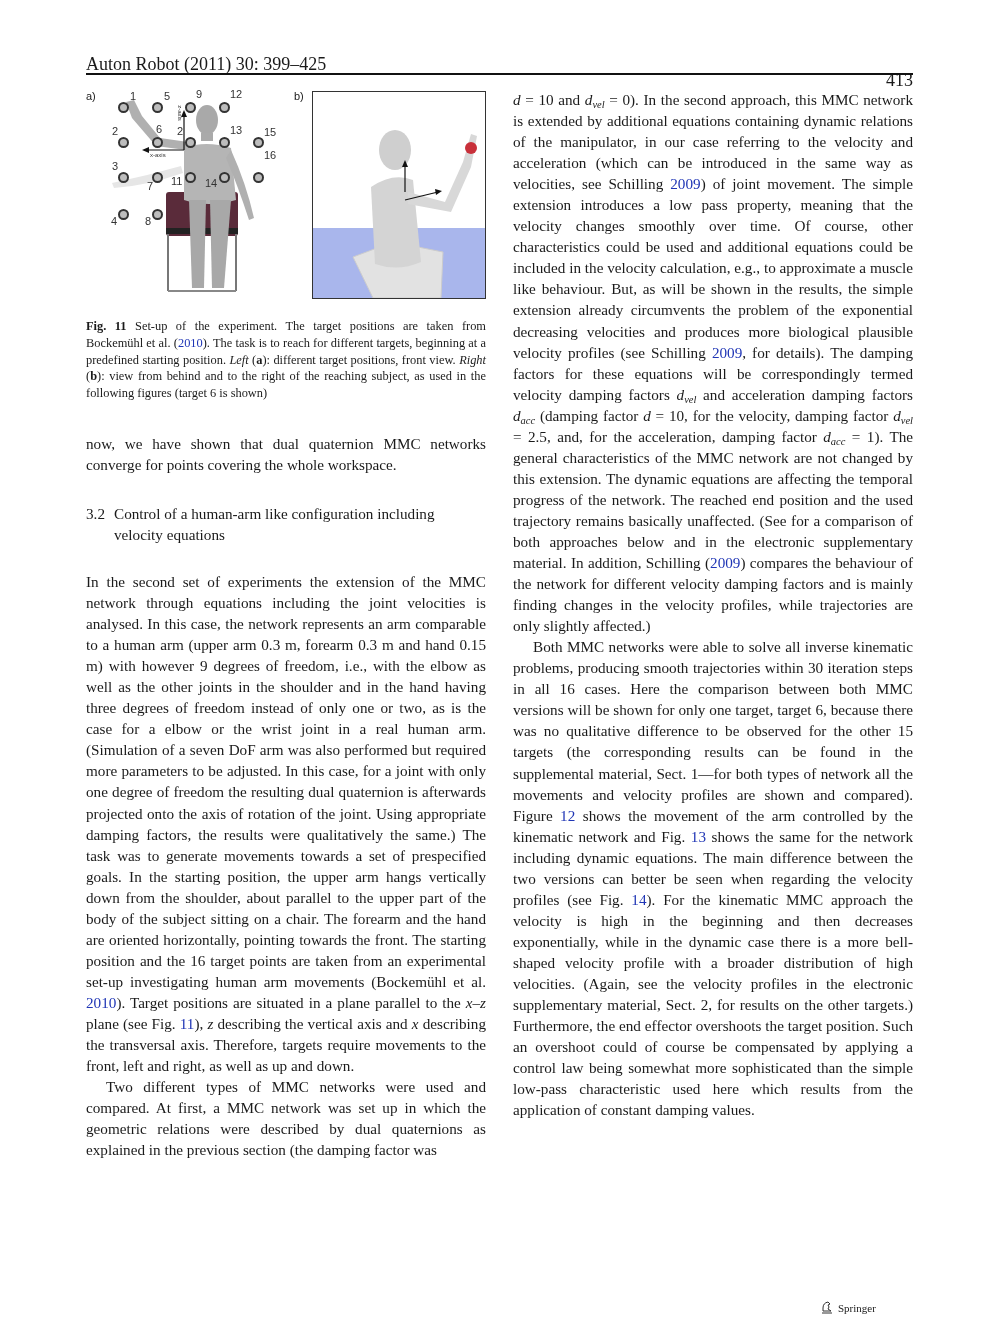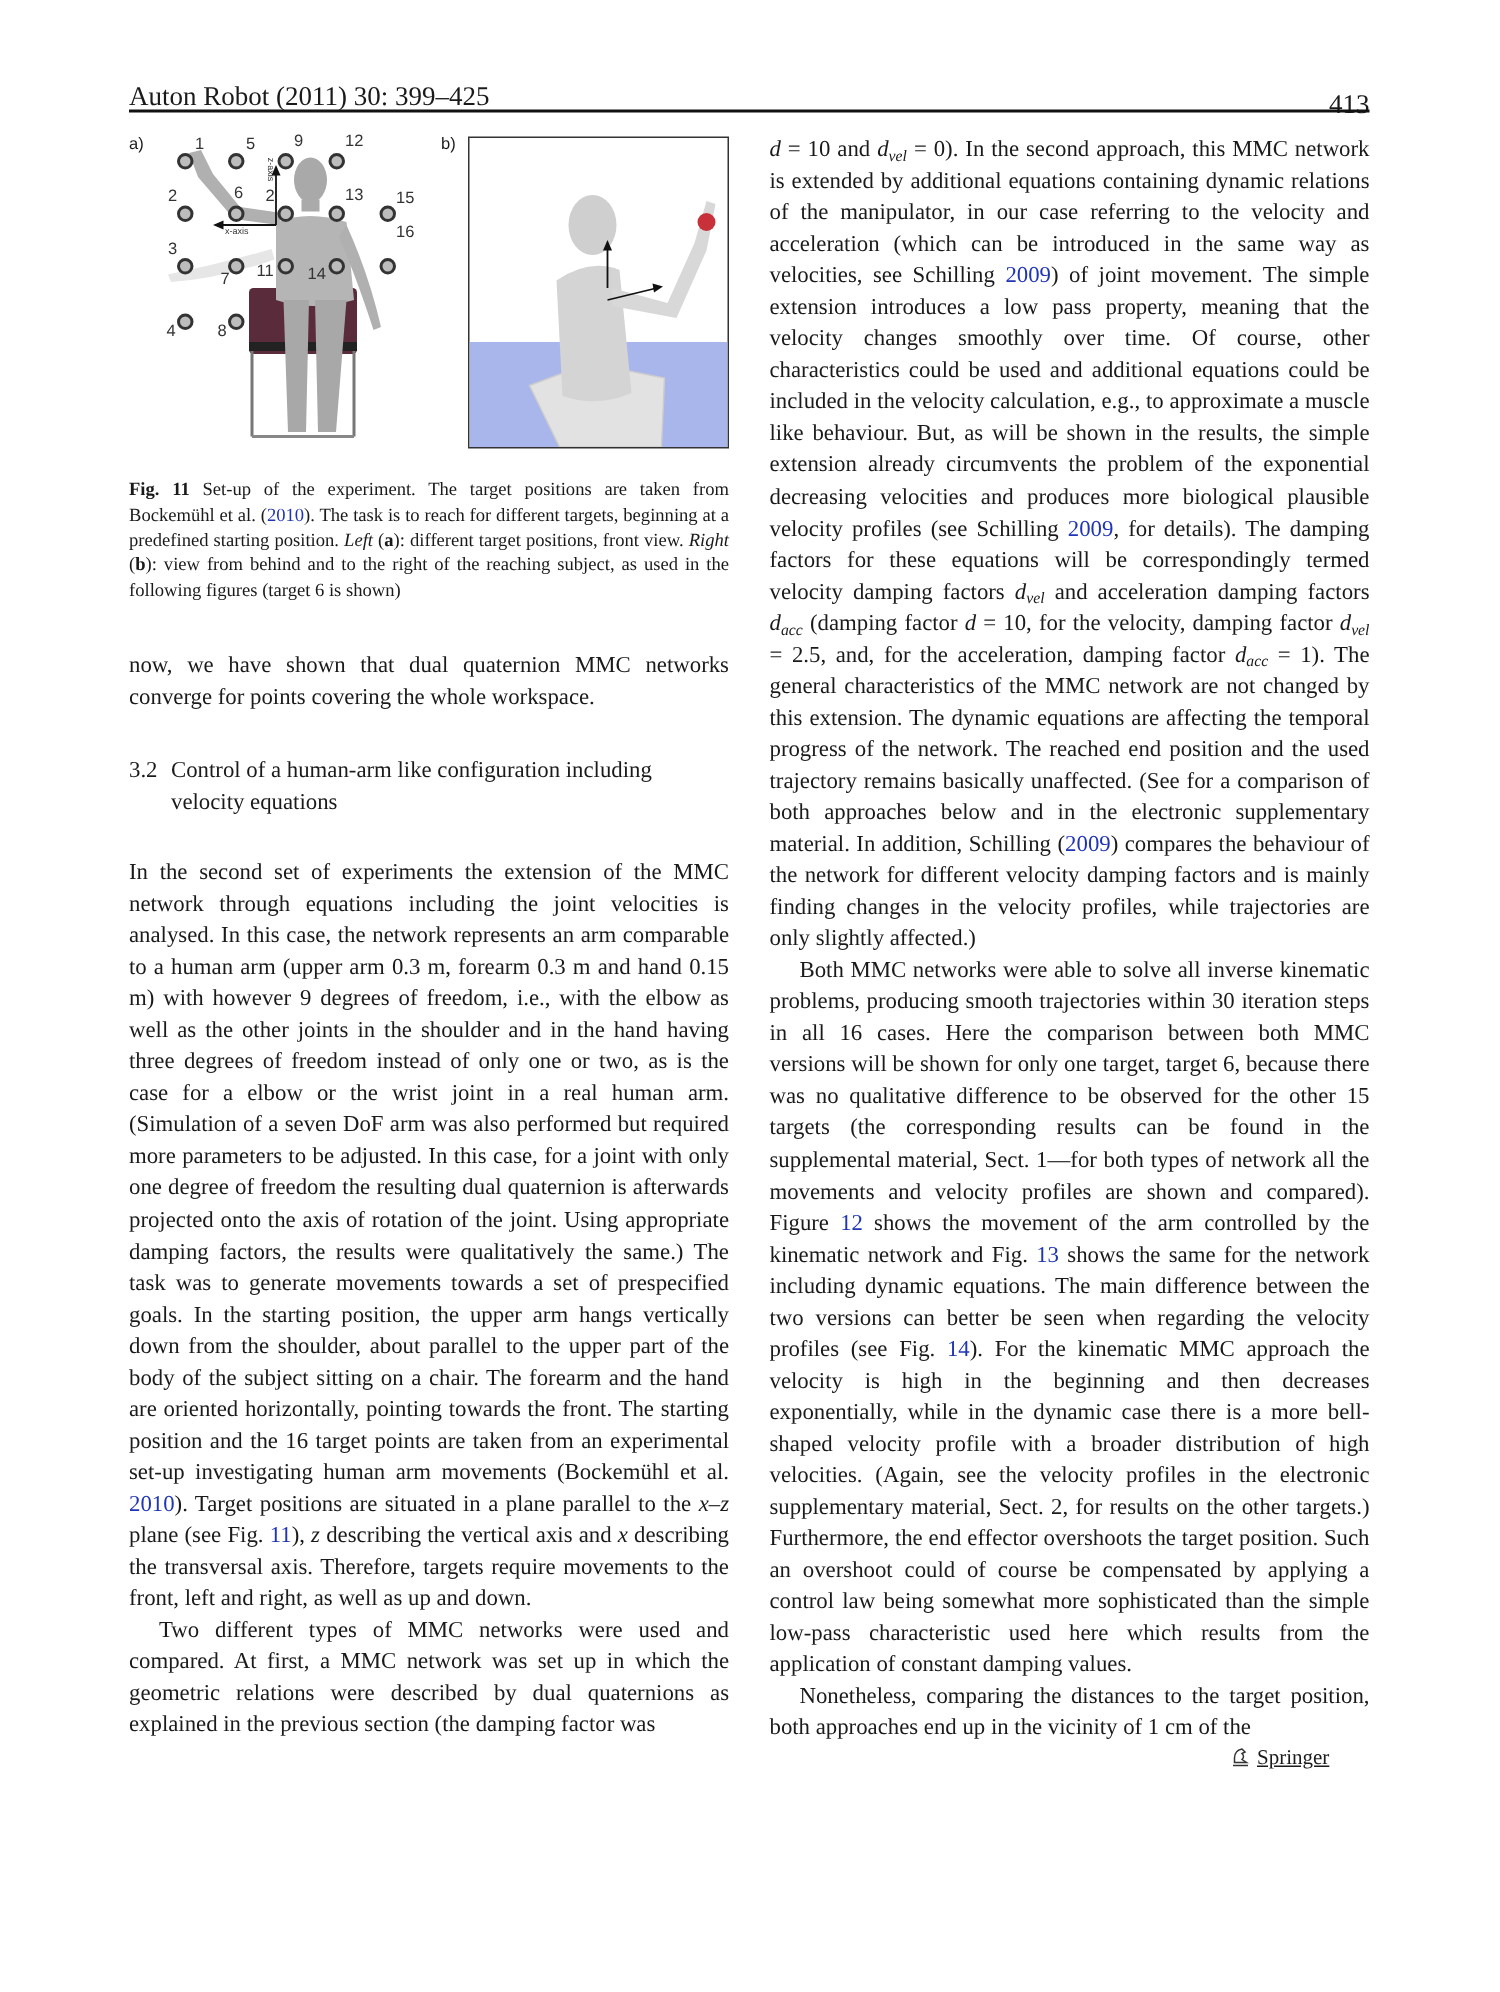--- a/index.html
+++ b/index.html
@@ -1,21 +1,21 @@
 <!DOCTYPE html>
 <html><head>
 <meta charset="utf-8">
 <style>
   html, body { margin:0; padding:0; background:#ffffff; }
   body { width:1000px; height:1328px; position:relative; overflow:hidden;
          font-family:"Liberation Serif","DejaVu Serif",serif; color:#1a1a1a; }
   .header { position:absolute; left:86px; top:54px; width:827px; height:18px;
             font-size:18px; }
   .header .left { position:absolute; left:0; top:0; }
-  .header .right { position:absolute; right:0; top:5px; }
+  .header .right { position:absolute; right:0; top:16px; }
   .rule { position:absolute; left:86px; top:73px; width:827px; height:1.6px; background:#111; }
 
   .col { position:absolute; font-size:15.2px; line-height:21.05px; text-align:justify; }
   .col-left { left:86px; width:400px; }
   .col-right { left:513px; width:400px; }
   .col p { margin:0; hyphens:auto; }
   .col p.indent { text-indent:20px; }
   .link { color:#1f35b5; }
   i, .math { font-style:italic; }
   sub { font-size:10.5px; vertical-align:-3px; line-height:0; font-style:italic; }
@@ -32,21 +32,21 @@
   .tnum { position:absolute; font-family:"Liberation Sans","DejaVu Sans",sans-serif; font-size:11px; color:#333; }
 
   .caption { position:absolute; left:86px; top:318px; width:400px; font-size:12.4px;
              line-height:16.8px; text-align:justify; }
   .caption b { font-weight:bold;margin-top:45px; }
 
   .section-heading { position:absolute; left:86px; top:503px; width:400px; font-size:15.2px; line-height:21px; }
   .section-heading .num { position:absolute; left:0; top:0; }
   .section-heading .title { position:absolute; left:28px; top:0; width:372px; }
 
-  .footer { position:absolute; left:820px; top:1164px; font-size:14px;text-decoration:underline; }
+  .footer { position:absolute; left:820px; top:1300px; font-size:11px; }
   .footer .logo { display:inline-block; width:14px; height:14px; vertical-align:-2px; margin-right:4px; }
 </style>
 </head>
 <body>
 
 <div class="header">
   <span class="left">Auton Robot (2011) 30: 399–425</span>
   <span class="right">413</span>
 </div>
 <div class="rule"></div>
@@ -158,21 +158,20 @@
 </div>
 
 <div class="col col-left" style="top:571px;">
   <p><span>In the second set of experiments the extension of the MMC network through equations including the joint velocities is analysed. In this case, the network represents an arm comparable to a human arm (upper arm 0.3 m, forearm 0.3 m and hand 0.15 m) with however 9 degrees of freedom, i.e., with the elbow as well as the other joints in the shoulder and in the hand having three degrees of freedom instead of only one or two, as is the case for a elbow or the wrist joint in a real human arm. (Simulation of a seven DoF arm was also performed but required more parameters to be adjusted. In this case, for a joint with only one degree of freedom the resulting dual quaternion is afterwards projected onto the axis of rotation of the joint. Using appropriate damping factors, the results were qualitatively the same.) The task was to generate movements towards a set of prespecified goals. In the starting position, the upper arm hangs vertically down from the shoulder, about parallel to the upper part of the body of the subject sitting on a chair. The forearm and the hand are oriented horizontally, pointing towards the front. The starting position and the 16 target points are taken from an experimental set-up investigating human arm movements (Bockemühl et al. </span><span class="link">2010</span><span>). Target positions are situated in a plane parallel to the </span><i>x–z</i><span> plane (see Fig. </span><span class="link">11</span><span>), </span><i>z</i><span> describing the vertical axis and </span><i>x</i><span> describing the transversal axis. Therefore, targets require movements to the front, left and right, as well as up and down.</span></p>
   <p class="indent">Two different types of MMC networks were used and compared. At first, a MMC network was set up in which the geometric relations were described by dual quaternions as explained in the previous section (the damping factor was</p>
 </div>
 
 <div class="col col-right" style="top:89px;">
   <p><i>d</i><span> = 10 and </span><i>d</i><sub>vel</sub><span> = 0). In the second approach, this MMC network is extended by additional equations containing dynamic relations of the manipulator, in our case referring to the velocity and acceleration (which can be introduced in the same way as velocities, see Schilling </span><span class="link">2009</span><span>) of joint movement. The simple extension introduces a low pass property, meaning that the velocity changes smoothly over time. Of course, other characteristics could be used and additional equations could be included in the velocity calculation, e.g., to approximate a muscle like behaviour. But, as will be shown in the results, the simple extension already circumvents the problem of the exponential decreasing velocities and produces more biological plausible velocity profiles (see Schilling </span><span class="link">2009</span><span>, for details). The damping factors for these equations will be correspondingly termed velocity damping factors </span><i>d</i><sub>vel</sub><span> and acceleration damping factors </span><i>d</i><sub>acc</sub><span> (damping factor </span><i>d</i><span> = 10, for the velocity, damping factor </span><i>d</i><sub>vel</sub><span> = 2.5, and, for the acceleration, damping factor </span><i>d</i><sub>acc</sub><span> = 1). The general characteristics of the MMC network are not changed by this extension. The dynamic equations are affecting the temporal progress of the network. The reached end position and the used trajectory remains basically unaffected. (See for a comparison of both approaches below and in the electronic supplementary material. In addition, Schilling (</span><span class="link">2009</span><span>) compares the behaviour of the network for different velocity damping factors and is mainly finding changes in the velocity profiles, while trajectories are only slightly affected.)</span></p>
   <p class="indent"><span>Both MMC networks were able to solve all inverse kinematic problems, producing smooth trajectories within 30 iteration steps in all 16 cases. Here the comparison between both MMC versions will be shown for only one target, target 6, because there was no qualitative difference to be observed for the other 15 targets (the corresponding results can be found in the supplemental material, Sect. 1—for both types of network all the movements and velocity profiles are shown and compared). Figure </span><span class="link">12</span><span> shows the movement of the arm controlled by the kinematic network and Fig. </span><span class="link">13</span><span> shows the same for the network including dynamic equations. The main difference between the two versions can better be seen when regarding the velocity profiles (see Fig. </span><span class="link">14</span><span>). For the kinematic MMC approach the velocity is high in the beginning and then decreases exponentially, while in the dynamic case there is a more bell-shaped velocity profile with a broader distribution of high velocities. (Again, see the velocity profiles in the electronic supplementary material, Sect. 2, for results on the other targets.) Furthermore, the end effector overshoots the target position. Such an overshoot could of course be compensated by applying a control law being somewhat more sophisticated than the simple low-pass characteristic used here which results from the application of constant damping values.</span></p>
-  <p class="indent">Nonetheless, comparing the distances to the target position, both approaches end up in the vicinity of 1 cm of the</p>
 </div>
 
 <div class="footer">
   <svg class="logo" viewBox="0 0 14 14">
     <path d="M3 11 L3 8 Q3 3 8 2 L10 4 L8 5 Q10 7 8 9 L11 11 Z" fill="none" stroke="#333" stroke-width="1"></path>
     <line x1="2" y1="13" x2="12" y2="13" stroke="#333" stroke-width="1"></line>
   </svg><span>Springer</span>
 </div>
 
 </body></html>

